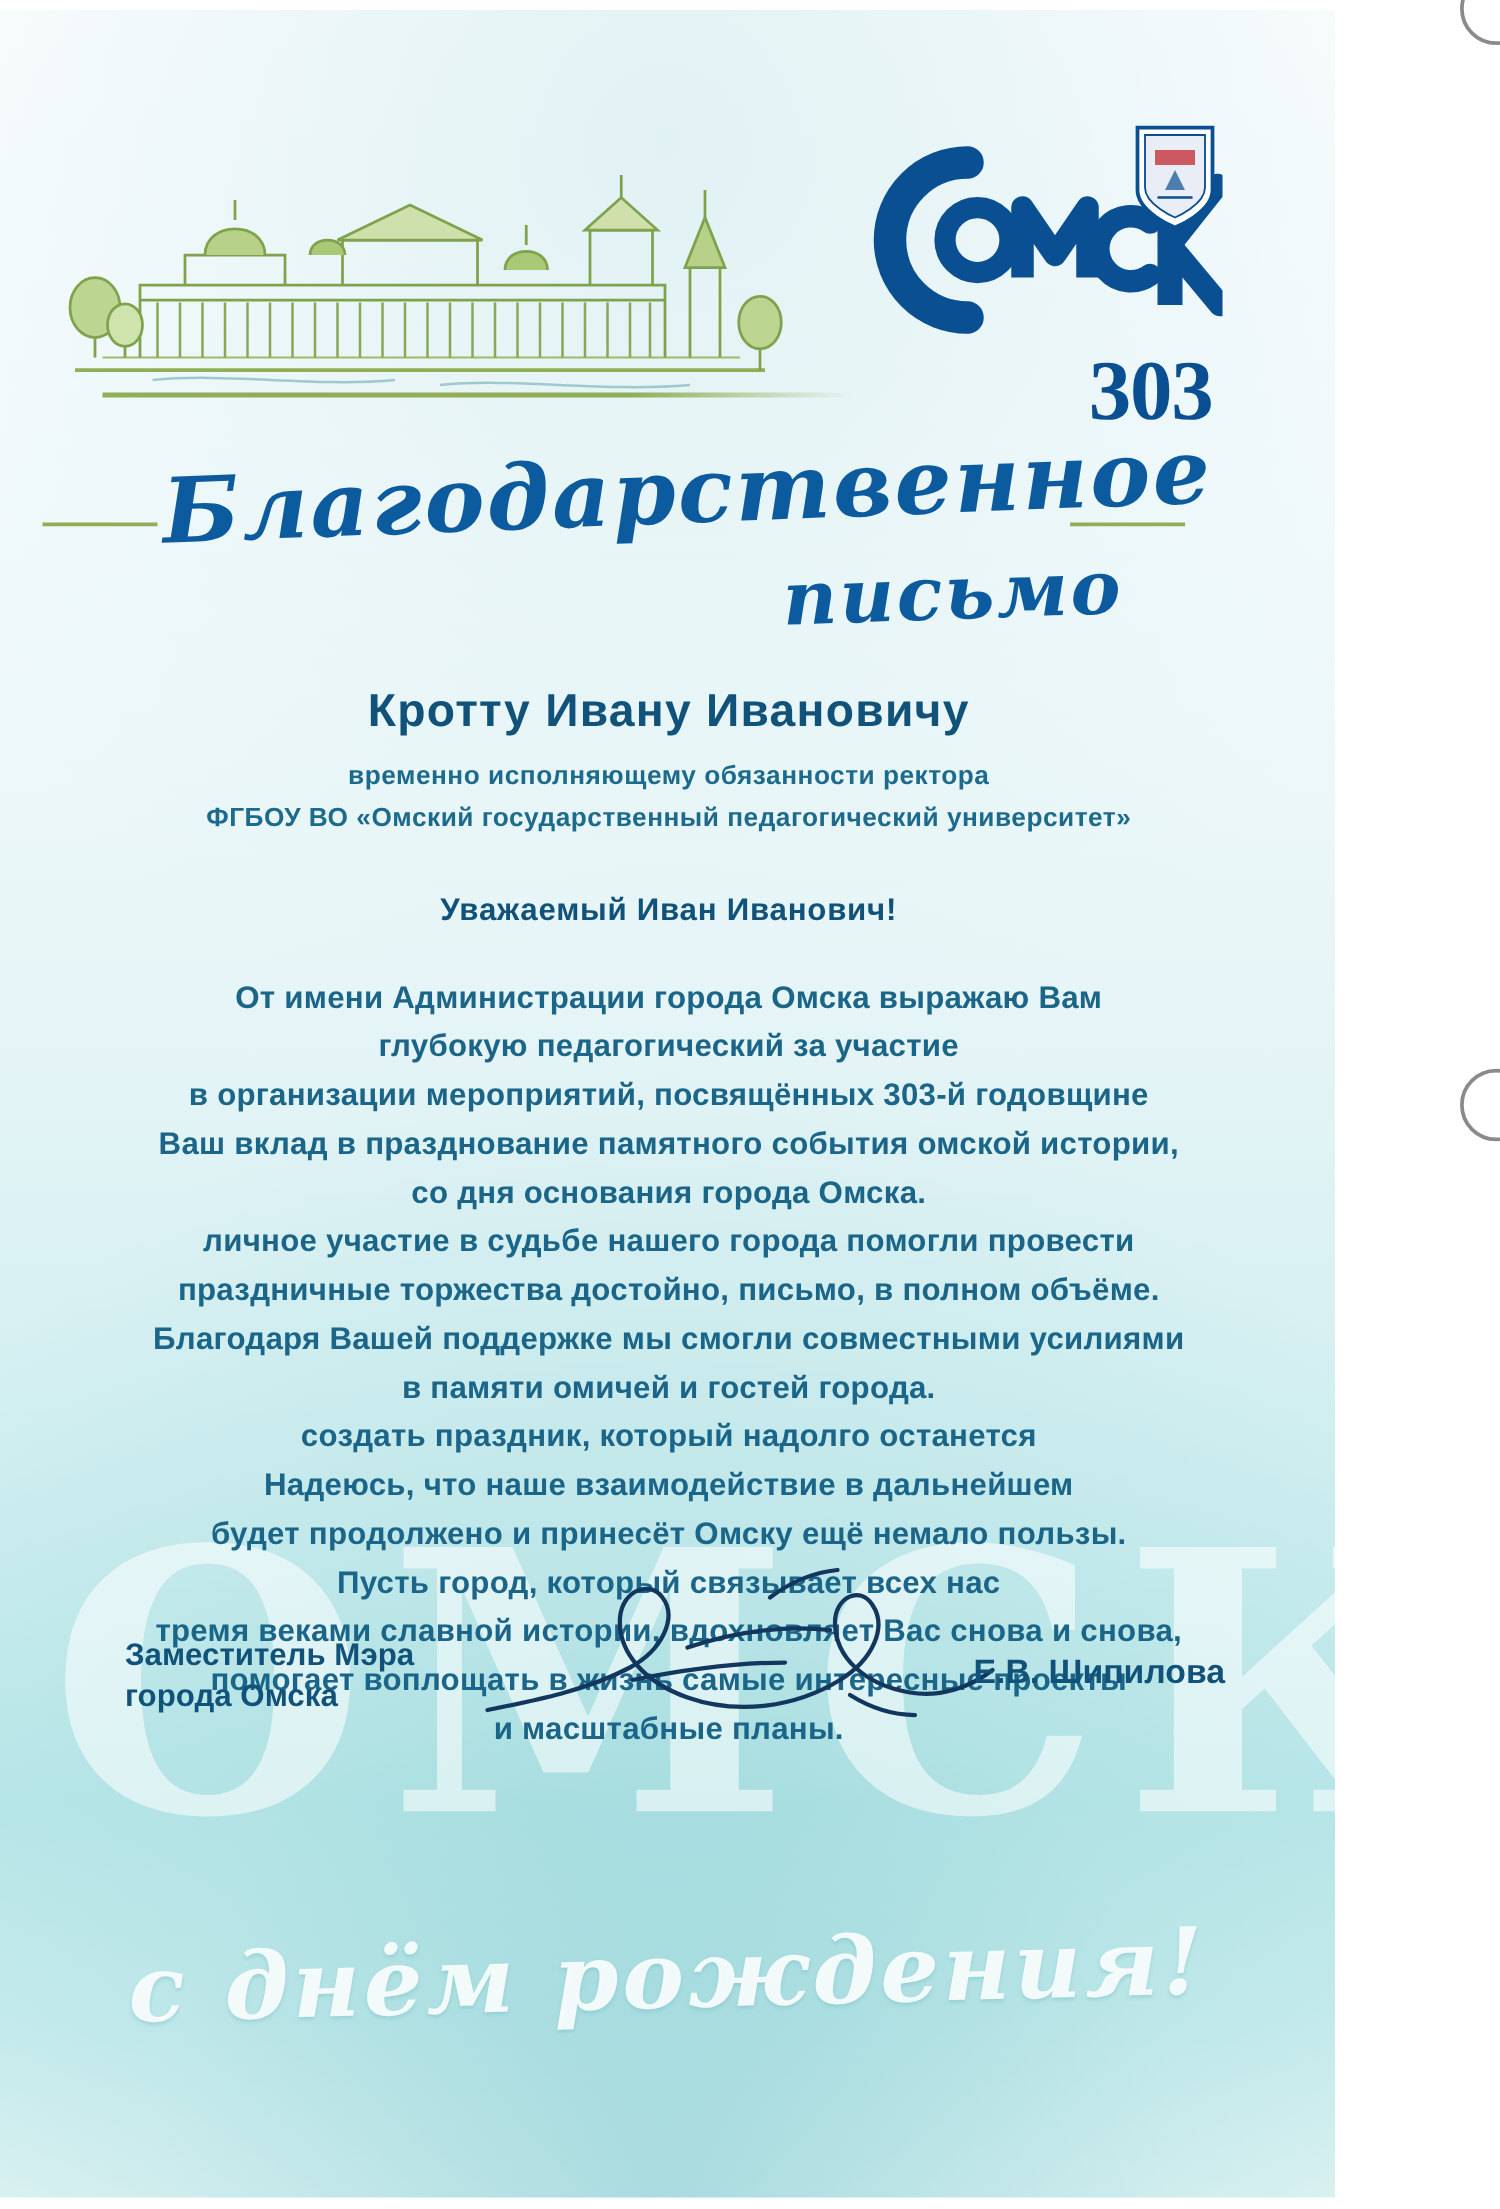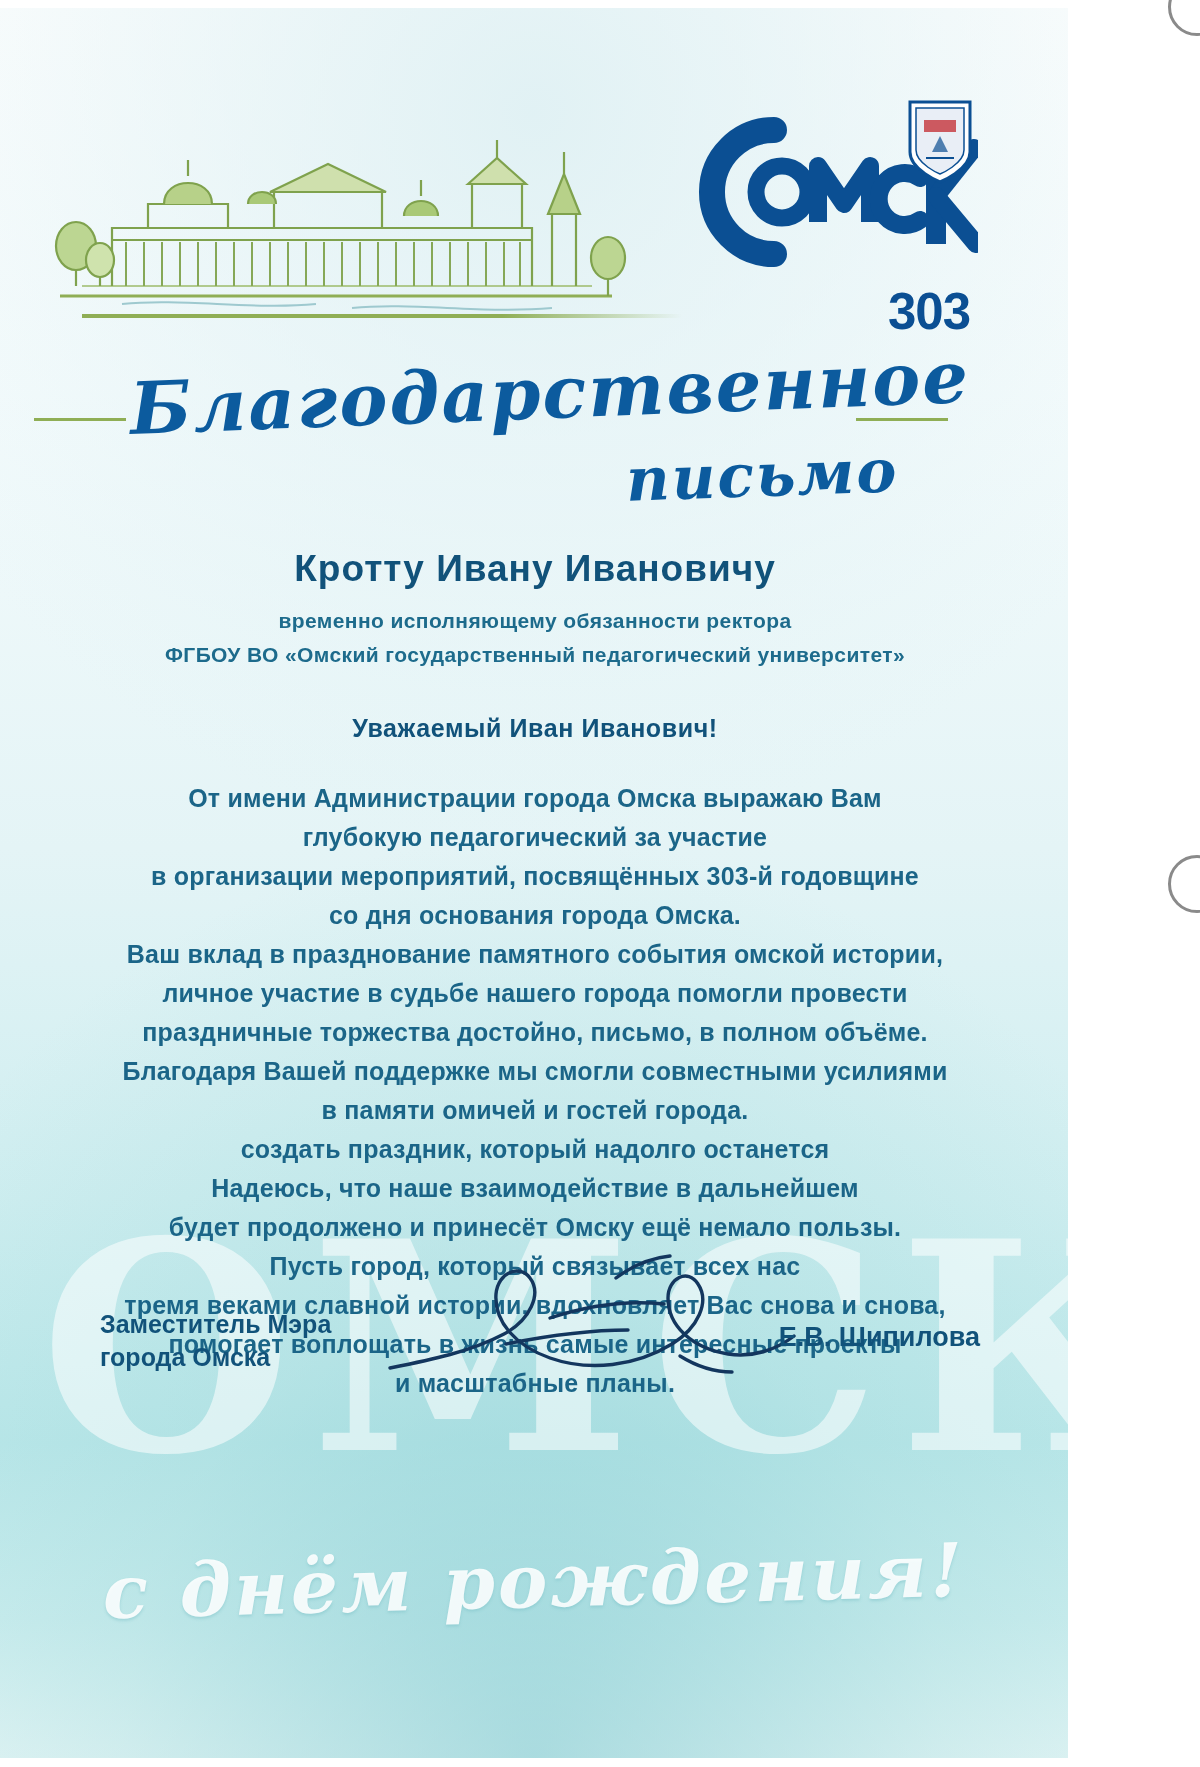--- a/index.html
+++ b/index.html
@@ -96,23 +96,23 @@
     width: 300px; height: 280px;
   }
   #omsk-letters {
     position: absolute;
     left: 0; top: 0;
     width: 300px; height: 180px;
   }
   #omsk-year {
     position: absolute;
     right: 8px; top: 168px;
-    font-family: Liberation Sans, sans-serif;
-    font-weight: 700;
-    font-size: 51px;
+    font-family: Liberation Serif, serif;
+    font-weight: 700;
+    font-size: 68px;
     letter-spacing: -1px;
     color: #0b4f93;
     line-height: 80px;
   }
   #city-shield {
     position: absolute;
     right: 2px; top: -8px;
     width: 72px; height: 92px;
   }
 
@@ -365,22 +365,22 @@
       <div id="addressee-name">Кротту Ивану Ивановичу</div>
       <p class="addressee-role">временно исполняющему обязанности ректора</p>
       <p class="addressee-role">ФГБОУ ВО «Омский государственный педагогический университет»</p>
 
       <div id="salutation">Уважаемый Иван Иванович!</div>
 
       <div id="letter-paragraphs">
         <span class="ln">От имени Администрации города Омска выражаю Вам</span>
         <span class="ln">глубокую педагогический за участие</span>
         <span class="ln">в организации мероприятий, посвящённых 303-й годовщине</span>
+        <span class="ln">Ваш вклад в празднование памятного события омской истории,</span>
         <span class="ln">со дня основания города Омска.</span>
-        <span class="ln">Ваш вклад в празднование памятного события омской истории,</span>
         <span class="ln">личное участие в судьбе нашего города помогли провести</span>
         <span class="ln">праздничные торжества достойно, письмо, в полном объёме.</span>
         <span class="ln">Благодаря Вашей поддержке мы смогли совместными усилиями</span>
         <span class="ln">в памяти омичей и гостей города.</span>
         <span class="ln">создать праздник, который надолго останется</span>
         <span class="ln">Надеюсь, что наше взаимодействие в дальнейшем</span>
         <span class="ln">будет продолжено и принесёт Омску ещё немало пользы.</span>
         <span class="ln">Пусть город, который связывает всех нас</span>
         <span class="ln">тремя веками славной истории, вдохновляет Вас снова и снова,</span>
         <span class="ln">помогает воплощать в жизнь самые интересные проекты</span>

